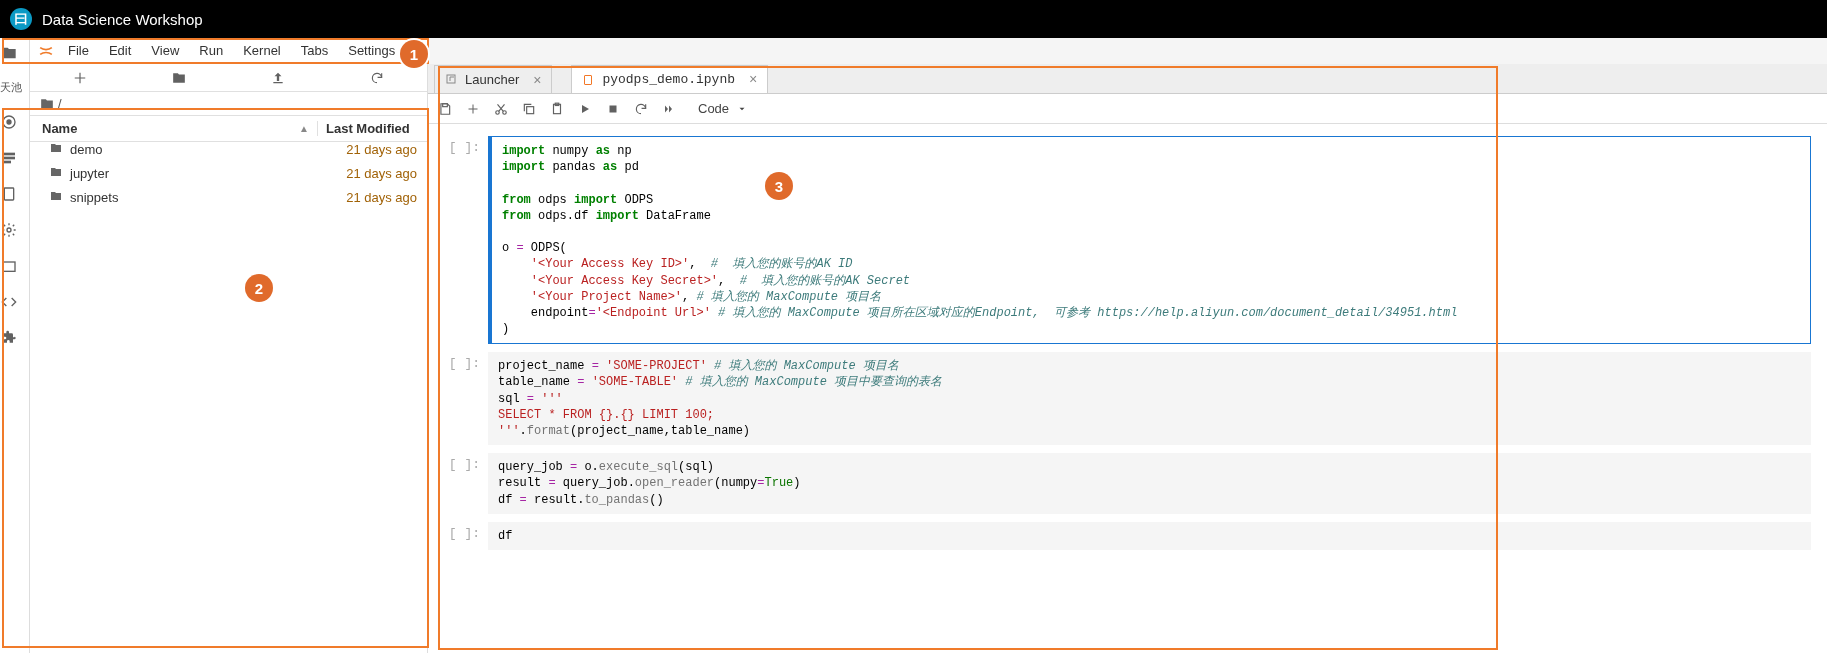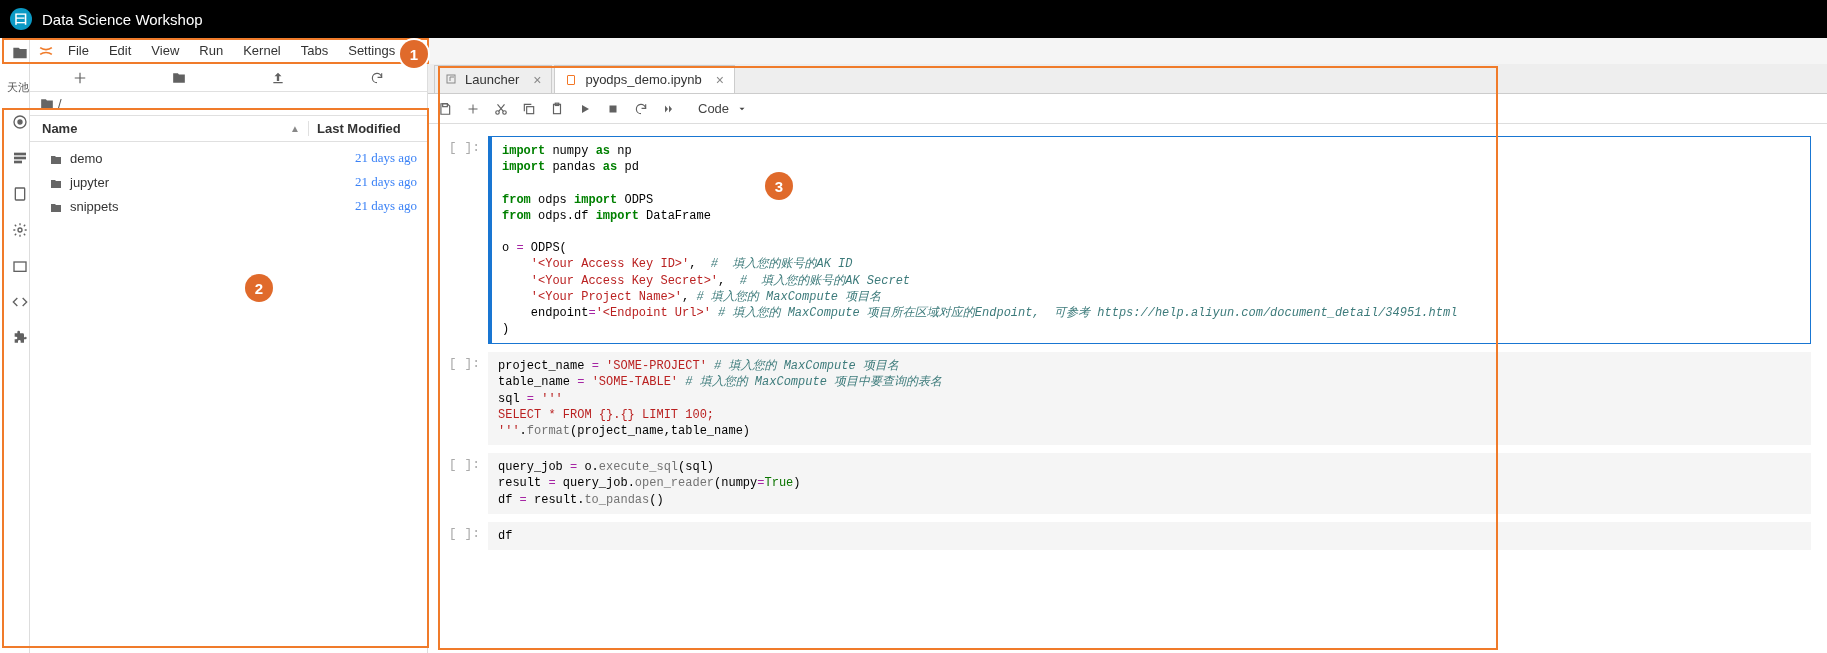--- a/index.html
+++ b/index.html
@@ -7,51 +7,51 @@
 .app { width: 1827px; height: 653px; display: flex; flex-direction: column; }
 .titlebar { height: 38px; background: #000; color: #fff; display: flex; align-items: center; padding: 0 10px; gap: 10px; }
 .titlebar .logo { width: 22px; height: 22px; border-radius: 50%; background: #0b99c4; display: flex; align-items: center; justify-content: center; font-size: 13px; font-weight: bold; }
 .titlebar .title { font-size: 15px; }
 .body { flex: 1; display: flex; position: relative; }
 
 
 .callout { position: absolute; width: 28px; height: 28px; border-radius: 50%; background: #e06a2b; color: #fff; font-weight: bold; display: flex; align-items: center; justify-content: center; font-size: 15px; z-index: 50; box-shadow: 0 0 0 2px #fff; }
 .annot-box { position: absolute; border: 2px solid #f07b2a; pointer-events: none; z-index: 40; }
 
-.left-act { width: 30px; background: #fff; border-right: 1px solid #ddd; display: flex; flex-direction: column; align-items: flex-end; padding-top: 6px; gap: 18px; }
+.left-act { width: 30px; background: #fff; border-right: 1px solid #ddd; display: flex; flex-direction: column; align-items: flex-start; padding-top: 6px; gap: 18px; }
 .left-act .ico { width: 18px; height: 18px; color: #616161; display:flex; align-items:center; justify-content:center; }
 .left-act .lbl { font-size: 11px; color: #555; writing-mode: horizontal-tb; }
 
 .left-panel { width: 398px; display: flex; flex-direction: column; border-right: 1px solid #ddd; }
 .menu-bar { height: 26px; display: flex; align-items: center; padding: 0 6px; gap: 2px; border-bottom: 1px solid transparent; }
 .menu-bar .logo2 { width: 22px; height: 22px; color: #f07b2a; display:flex; align-items:center; justify-content:center; }
 .menu-bar .mi { padding: 3px 10px; cursor: default; }
 
 .fb-toolbar { height: 28px; display: flex; align-items: center; border-bottom: 1px solid #e0e0e0; }
 .fb-toolbar .tbtn { flex: 1; display: flex; align-items: center; justify-content: center; color: #616161; height: 100%; }
 .breadcrumb { height: 24px; display: flex; align-items: center; padding: 0 10px; gap: 4px; color: #555; border-bottom: 1px solid #e0e0e0; }
 .breadcrumb .fico { width:14px; height:14px; }
 
 .fl-header { height: 26px; display: flex; align-items: center; border-bottom: 1px solid #e0e0e0; background: #fff; font-weight: 600; }
 .fl-header .name { flex: 1; padding-left: 12px; display:flex; align-items:center; gap:9px; }
 .fl-header .name .sort { font-size:10px; color:#888; margin-left:auto; margin-right:8px; }
-.fl-header .mod { width: 119px; border-left: 1px solid #e0e0e0; padding-left: 8px; }
+.fl-header .mod { width: 110px; border-left: 1px solid #e0e0e0; padding-left: 8px; }
 
 .file-list { flex: 1; overflow: auto; }
-.file-row { height: 24px; display: flex; align-items: flex-end; padding: 0 10px; }
+.file-row { height: 24px; display: flex; align-items: flex-start; padding: 0 10px; }
 .file-row .rico { width: 16px; display:flex; justify-content:center; color:#666; }
 .file-row .dot { width:6px; height:6px; border-radius:50%; background:#ff9800; margin-right:2px; }
 .file-row .fname { flex: 1; padding-left: 6px; }
-.file-row .fmod { width: 102px; text-align: right; color: #3b82f6; font-family: Liberation Serif, serif; }
+.file-row .fmod { width: 102px; text-align: right; color: #a16207; }
 
 .main { flex: 1; display: flex; flex-direction: column; background: #f5f5f5; }
 .main-pad-top { height: 26px; }
-.tabbar { height: 30px; display: flex; align-items: flex-end; background: #eee; border-bottom: 1px solid #ccc; padding-left: 6px; }
+.tabbar { height: 30px; display: flex; align-items: flex-end; background: #eee; border-bottom: 1px solid #ccc; padding-left: 6px; gap: 17px; }
 .tab { height: 28px; display: flex; align-items: center; gap: 6px; padding: 0 10px; background: #eee; border: 1px solid #ccc; border-bottom: none; margin-right: 2px; position: relative; }
-.tab.active { background: #fff; }
+.tab.active { background: #fff; font-family: Liberation Mono, monospace; }
 .tab .tico { width: 14px; height:14px; color:#888; }
 .tab .close { color:#888; font-size: 14px; margin-left: 8px; }
 
 .nb-toolbar { height: 30px; background: #fff; display: flex; align-items: center; padding: 0 8px; gap: 10px; border-bottom: 1px solid #ddd; }
 .nb-toolbar .nbtn { width: 18px; height: 18px; color: #616161; display:flex; align-items:center; justify-content:center; }
 .nb-toolbar .celltype { display:flex; align-items:center; gap:8px; margin-left:10px; color:#444; }
 
 .nb-area { flex: 1; background: #fff; overflow: auto; padding: 8px 0; }
 .cell { display: flex; padding: 4px 0; }
 .cell .gutter { width: 60px; text-align: right; color: #aaa; font-family: Menlo, Monaco, "Courier New", monospace; font-size: 13px; padding-right: 8px; padding-top: 4px; }

